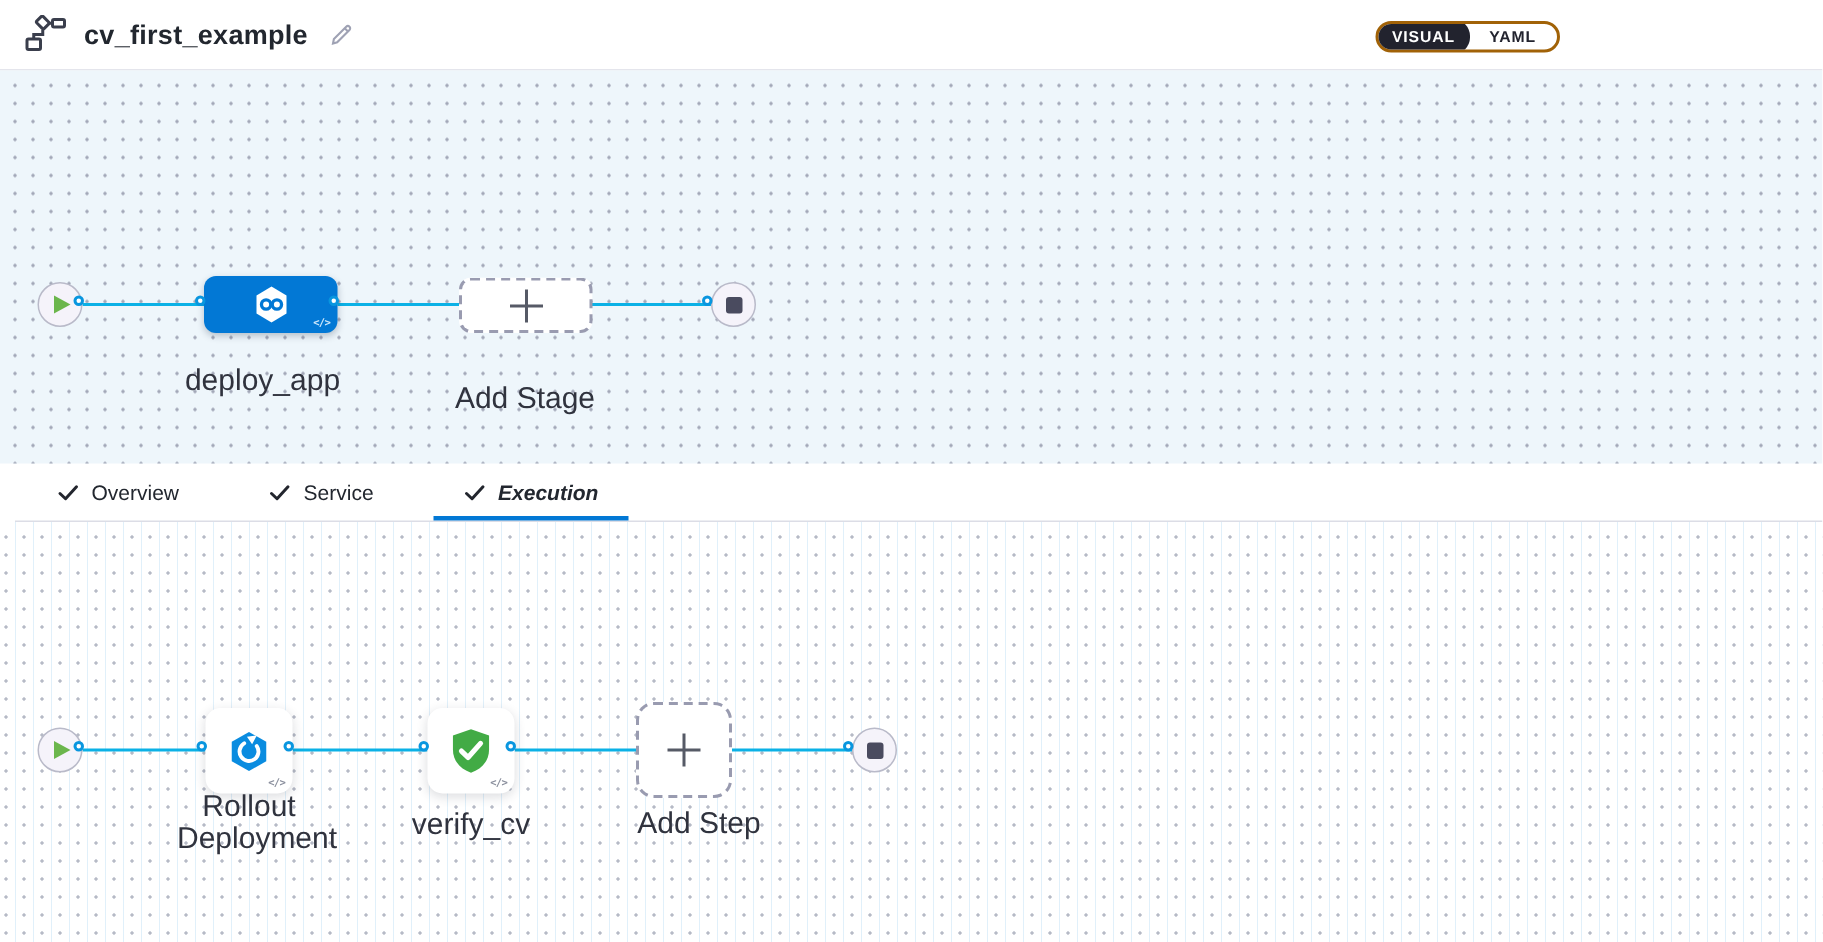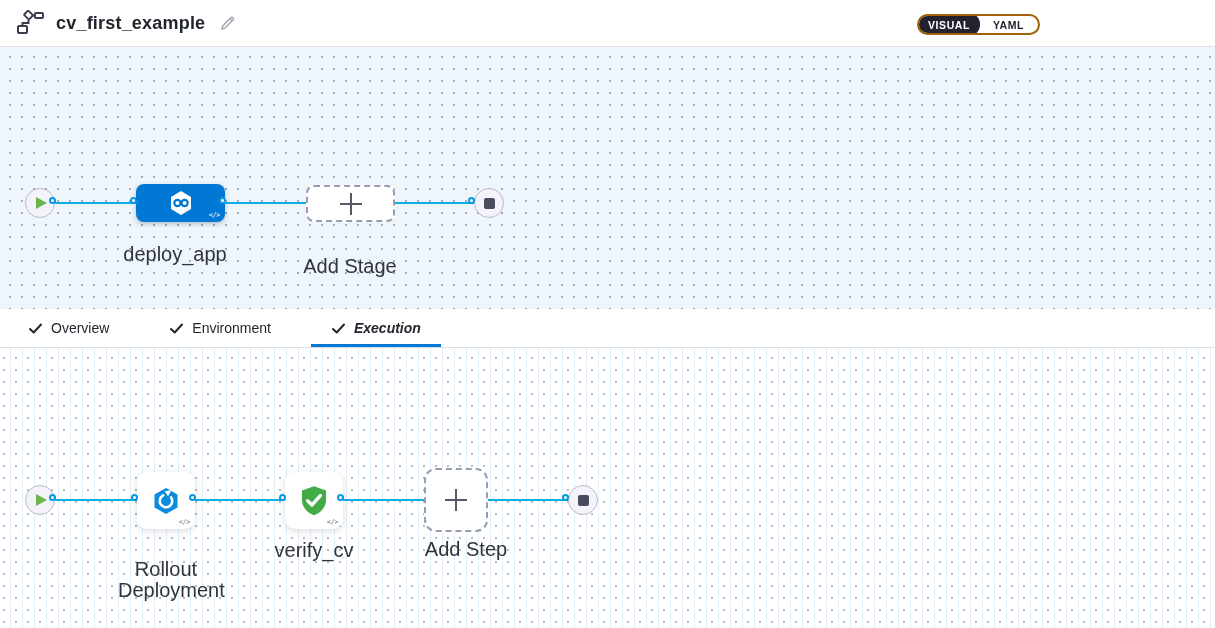--- a/index.html
+++ b/index.html
@@ -44,21 +44,21 @@
   .plus { position:relative; width:22px; height:22px; }
   .plus::before, .plus::after { content:""; position:absolute; background:#565a66; }
   .plus::before { left:0; top:10px; width:22px; height:2px; }
   .plus::after { left:10px; top:0; width:2px; height:22px; }
 
   .step-card { position:absolute; width:58px; height:57px; background:#fff; border-radius:10px; box-shadow:0 2px 7px rgba(40,41,61,.16); z-index:2; display:flex; align-items:center; justify-content:center; cursor:pointer; }
 
   .canvas-label { position:absolute; font-size:20px; color:#30333e; text-align:center; line-height:21px; z-index:3; }
 
   
-  .tab-bar { height:39px; background:#fff; border-bottom:1px solid #dcdde6; display:flex; align-items:stretch; padding-left:8px; }
+  .tab-bar { height:39px; background:#fff; border-bottom:1px solid #dcdde6; display:flex; align-items:stretch; padding-left:8px;margin-left:10px; }
   .tab { position:relative; display:flex; align-items:center; gap:8px; padding:0 20px; cursor:pointer; }
   .tab + .tab { margin-left:20px; }
   .tab-label { font-size:14px; color:#22272f; }
   .tab.active .tab-label { font-weight:700;font-style:italic; }
   .tab.active::after { content:""; position:absolute; left:0; right:0; bottom:0; height:3px; background:#0278d5; }
   .check-icon { width:15px; height:15px; }
 </style>
 </head>
 <body>
 
@@ -119,21 +119,21 @@
   <div class="tab">
     <svg class="check-icon" viewBox="0 0 15 15" fill="none" stroke="#23262e" stroke-width="2" stroke-linecap="round" stroke-linejoin="round">
         <path d="M2 8 L5.7 11.5 L13 3.5"></path>
       </svg>
     <span class="tab-label">Overview</span>
   </div>
   <div class="tab">
     <svg class="check-icon" viewBox="0 0 15 15" fill="none" stroke="#23262e" stroke-width="2" stroke-linecap="round" stroke-linejoin="round">
         <path d="M2 8 L5.7 11.5 L13 3.5"></path>
       </svg>
-    <span class="tab-label">Environment</span>
+    <span class="tab-label">Service</span>
   </div>
   <div class="tab active">
     <svg class="check-icon" viewBox="0 0 15 15" fill="none" stroke="#23262e" stroke-width="2" stroke-linecap="round" stroke-linejoin="round">
         <path d="M2 8 L5.7 11.5 L13 3.5"></path>
       </svg>
     <span class="tab-label">Execution</span>
   </div>
 </div>
 
 <div class="step-canvas">
@@ -172,16 +172,16 @@
     <div class="stop-sq"></div>
   </div>
 
   <div class="ring" style="left:49px; top:146px;"></div>
   <div class="ring" style="left:131px; top:146px;"></div>
   <div class="ring" style="left:189px; top:146px;"></div>
   <div class="ring" style="left:279px; top:146px;"></div>
   <div class="ring" style="left:337px; top:146px;"></div>
   <div class="ring" style="left:562px; top:146px;"></div>
 
-  <div class="canvas-label" style="left:118px; top:211px; width:96px;">Rollout Deployment</div>
+  <div class="canvas-label" style="left:118px; top:180px; width:96px;">Rollout Deployment</div>
   <div class="canvas-label" style="left:249px; top:192px; width:130px;">verify_cv</div>
   <div class="canvas-label" style="left:401px; top:191px; width:130px;">Add Step</div>
 </div>
 
 </body></html>

